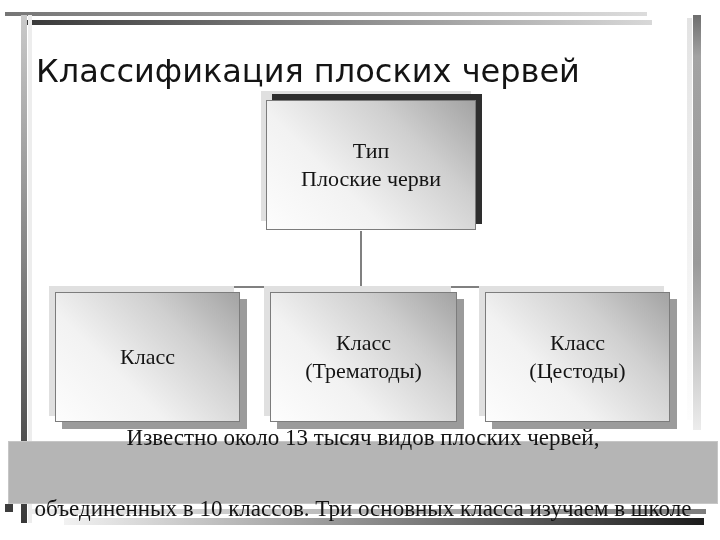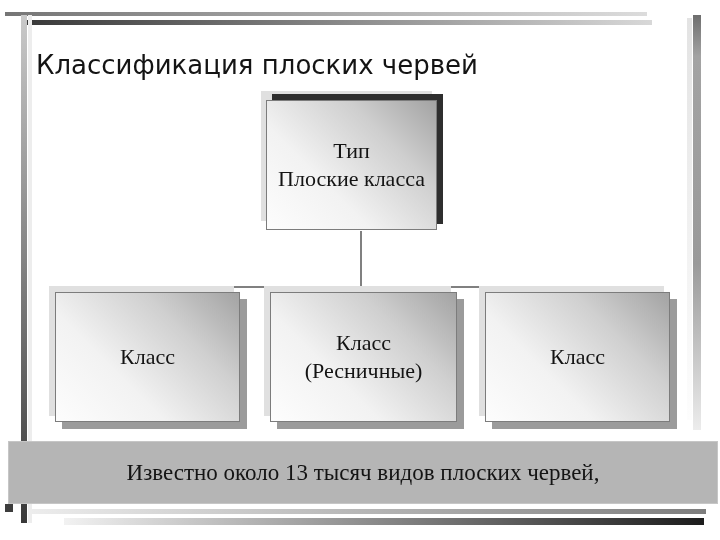--- a/index.html
+++ b/index.html
@@ -27,39 +27,39 @@
   .right-rail-dark { left: 693px; top: 15px; width: 8px; height: 415px;
                  background: linear-gradient(to bottom, #6e6e6e, #a3a3a3 10%, #9a9a9a 60%, #ececec 100%); }
   .bottom-bar-1{ left: 30px; top: 509px; width: 676px; height: 5px;
                  background: linear-gradient(to right, #ededed, #7d7d7d); }
   .bottom-bar-2{ left: 64px; top: 518px; width: 640px; height: 7px;
                  background: linear-gradient(to right, #f2f2f2, #1c1c1c); }
   .corner-square { left: 5px; top: 504px; width: 8px; height: 8px; background: #3d3d3d; }
 
   
   .slide-title {
-    left: 36px; top: 46px; width: 620px;
+    left: 36px; top: 52px; width: 620px;
     font-family: "DejaVu Sans", "Liberation Sans", sans-serif;
-    font-size: 26px; line-height: 38px; letter-spacing: 0px;
+    font-size: 32px; line-height: 38px; letter-spacing: 0px;
     color: var(--text, #141414);
     white-space: nowrap;
   }
 
   
   .node {
     box-sizing: border-box;
     border: 1px solid var(--box-border, #7c7c7c);
     background: linear-gradient(225deg, #a3a3a3 0%, #cfcfcf 30%, #f2f2f2 65%, #fdfdfd 100%);
     display: flex; flex-direction: column;
     align-items: center; justify-content: center;
     text-align: center;
     font-size: 22px; line-height: 28px;
   }
   .node-root {
-    left: 266px; top: 100px; width: 171px; height: 130px;
+    left: 266px; top: 100px; width: 210px; height: 130px;
     box-shadow: 6px -6px 0 var(--shadow-dark, #2e2e2e),
                -5px -9px 0 var(--shadow-light, #e0e0e0);
   }
   .node-child {
     top: 292px; height: 130px;
     box-shadow: 7px 7px 0 var(--shadow-gray, #9b9b9b),
                -6px -6px 0 var(--shadow-light, #e0e0e0);
   }
   .node-child-1 { left: 55px;  width: 185px; }
   .node-child-2 { left: 270px; width: 187px; }
@@ -103,31 +103,33 @@
 <div class="abs slide-title">Классификация плоских червей</div>
 
 <div class="abs conn conn-v-root"></div>
 <div class="abs conn conn-h"></div>
 <div class="abs conn conn-stub-l"></div>
 <div class="abs conn conn-stub-m"></div>
 <div class="abs conn conn-stub-r"></div>
 
 <div class="abs node node-root">
   <div>Тип</div>
-  <div>Плоские класса</div>
+  <div>Плоские черви</div>
 </div>
 
 <div class="abs node node-child node-child-1">
   <div>Класс</div>
 </div>
 
 <div class="abs node node-child node-child-2">
   <div>Класс</div>
-  <div>(Ресничные)</div>
+  <div>(Трематоды)</div>
 </div>
 
 <div class="abs node node-child node-child-3">
   <div>Класс</div>
+  <div>(Цестоды)</div>
 </div>
 
 <div class="abs note-box">
   <div>Известно около 13 тысяч видов плоских червей,</div>
+  <div>объединенных в 10 классов. Три основных класса изучаем в школе</div>
 </div>
 
 </body></html>

